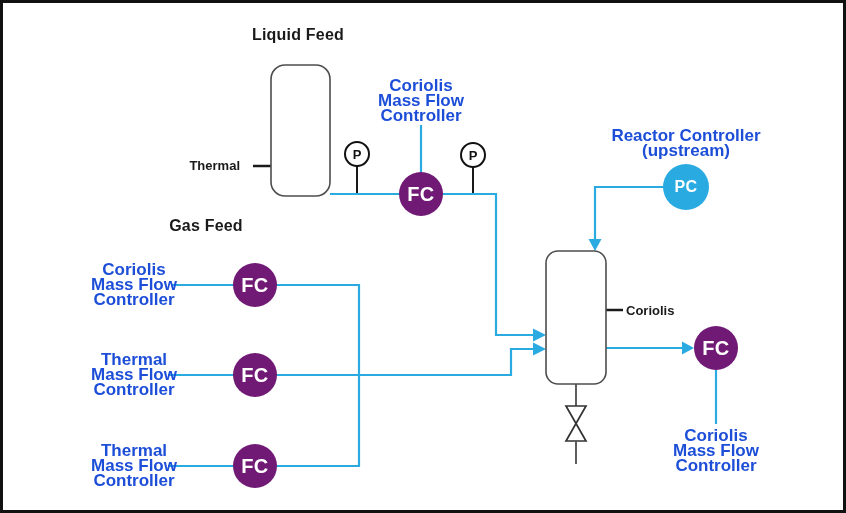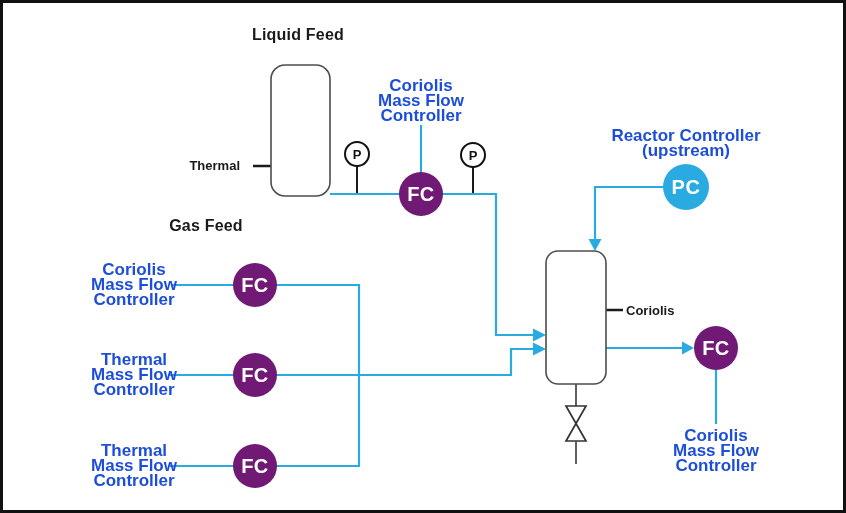--- a/index.html
+++ b/index.html
@@ -30,21 +30,21 @@
     font-weight:700;
   }
   .fc{
     width:44px;height:44px;
     background:#701a75;color:#ffffff;
     font-size:20px;letter-spacing:.5px;
   }
   .pc{
     width:46px;height:46px;
     background:#29ABE2;color:#ffffff;
-    font-size:20px;letter-spacing:.5px;
+    font-size:16px;letter-spacing:.5px;
   }
   .pi{
     width:22px;height:22px;
     background:#ffffff;color:#111111;
     border:2px solid #111111;
     font-size:13px;
   }
 </style>
 </head>
 <body>

